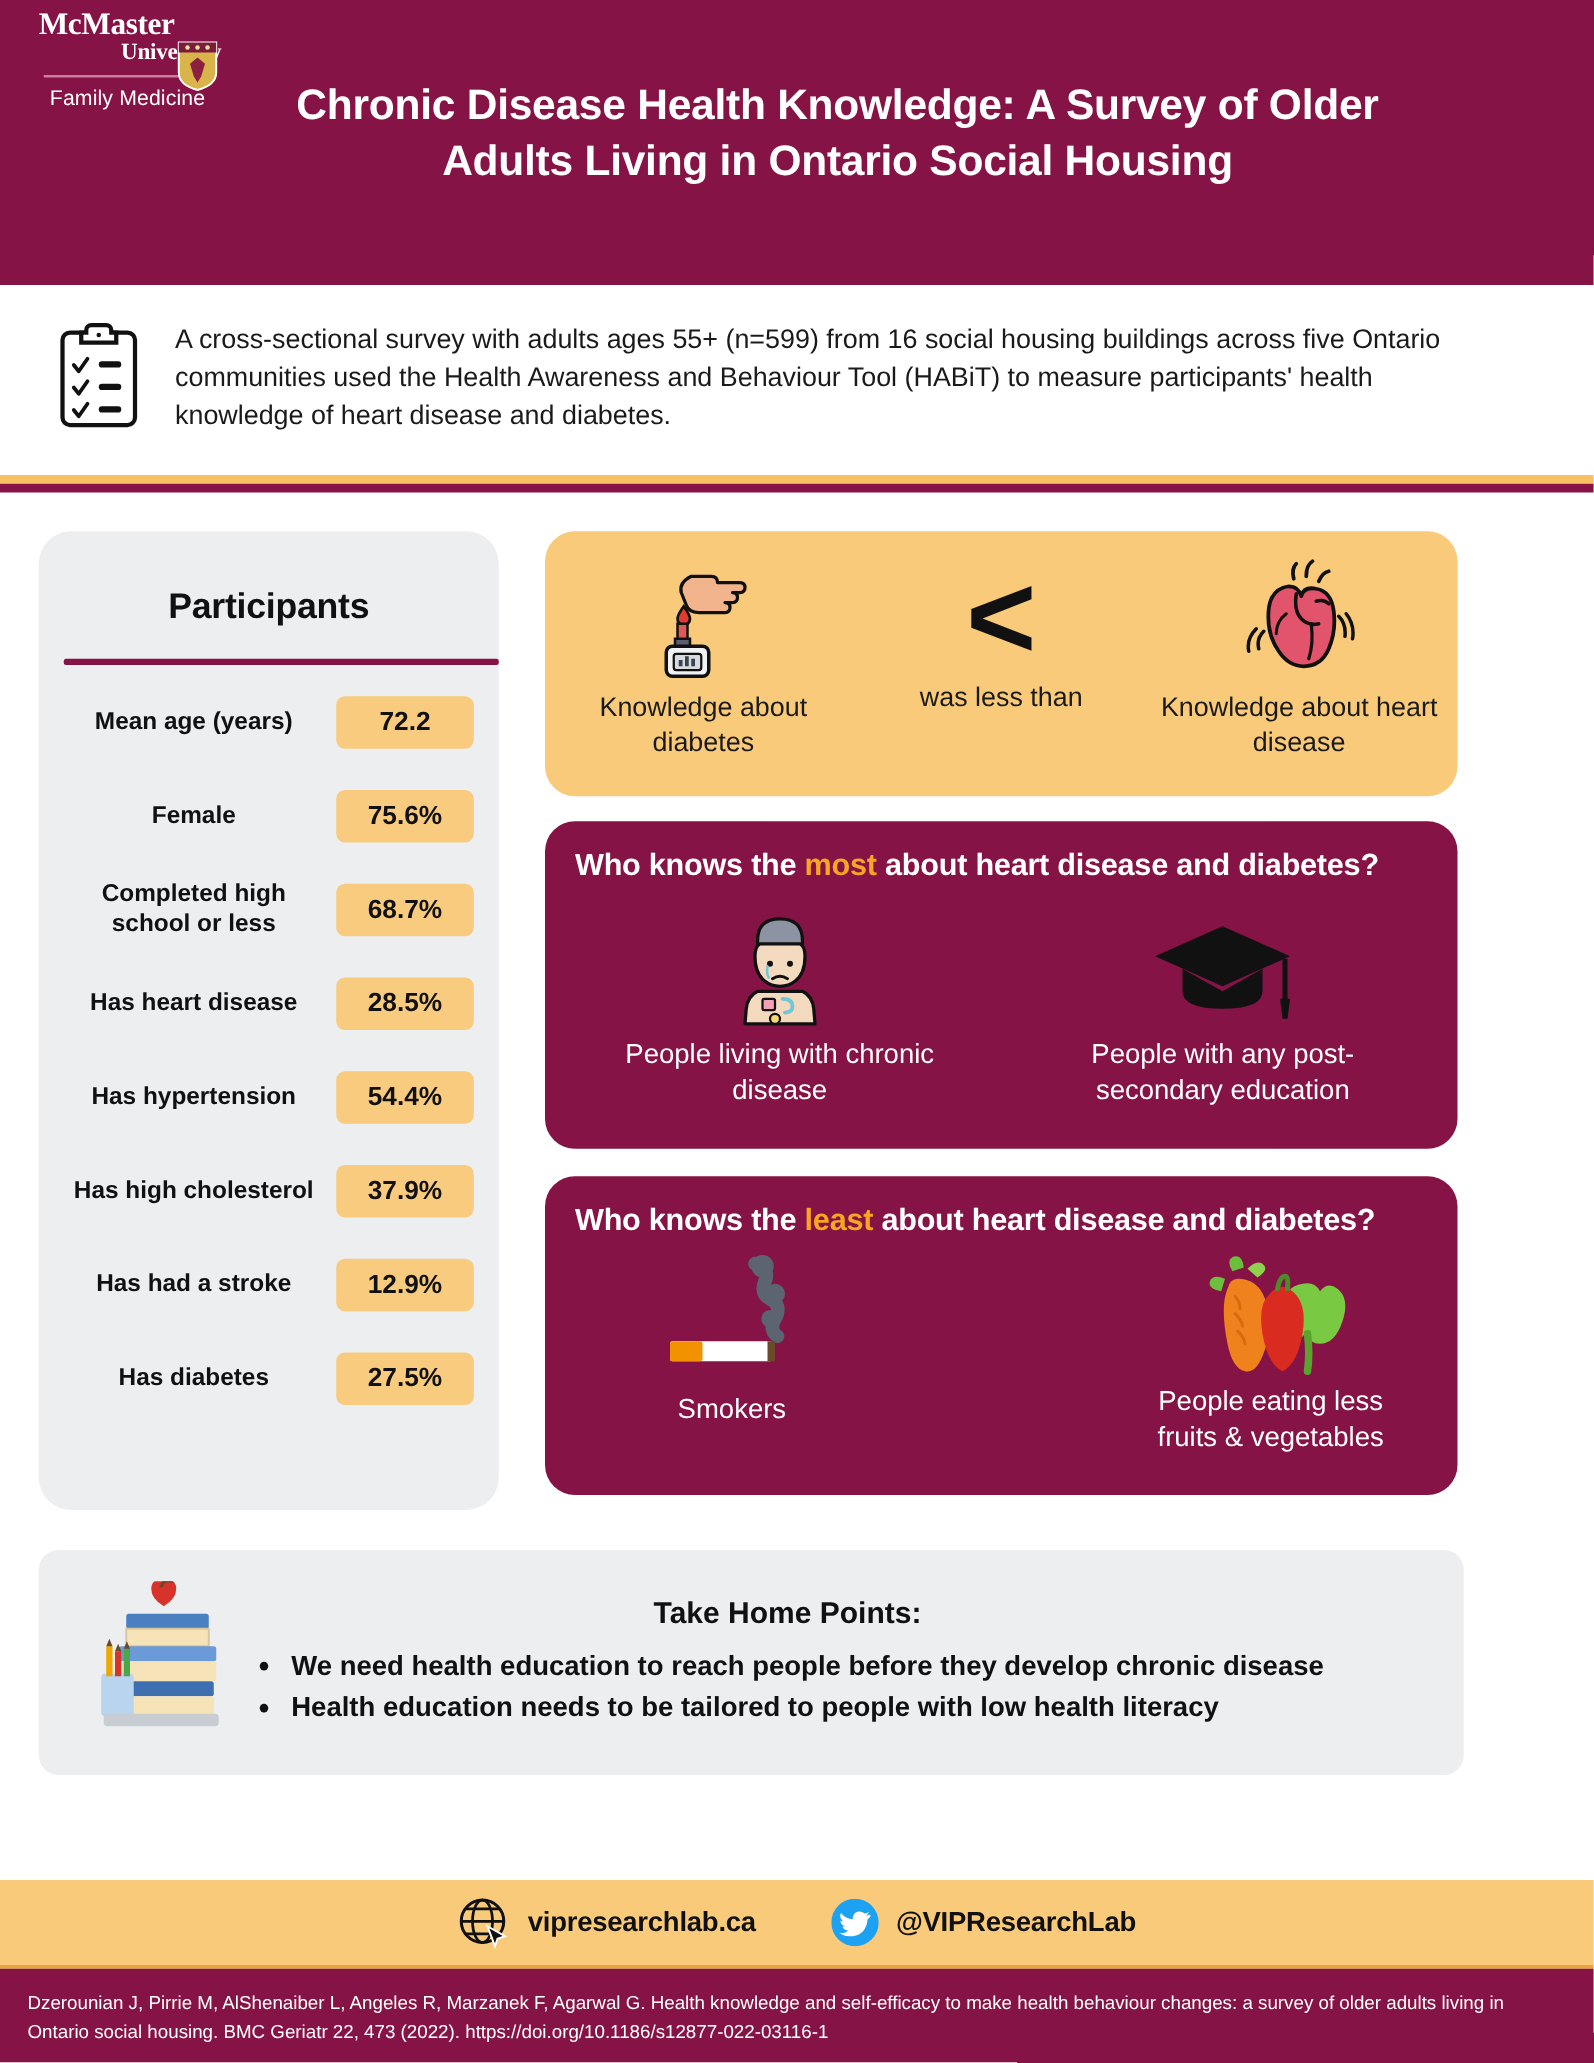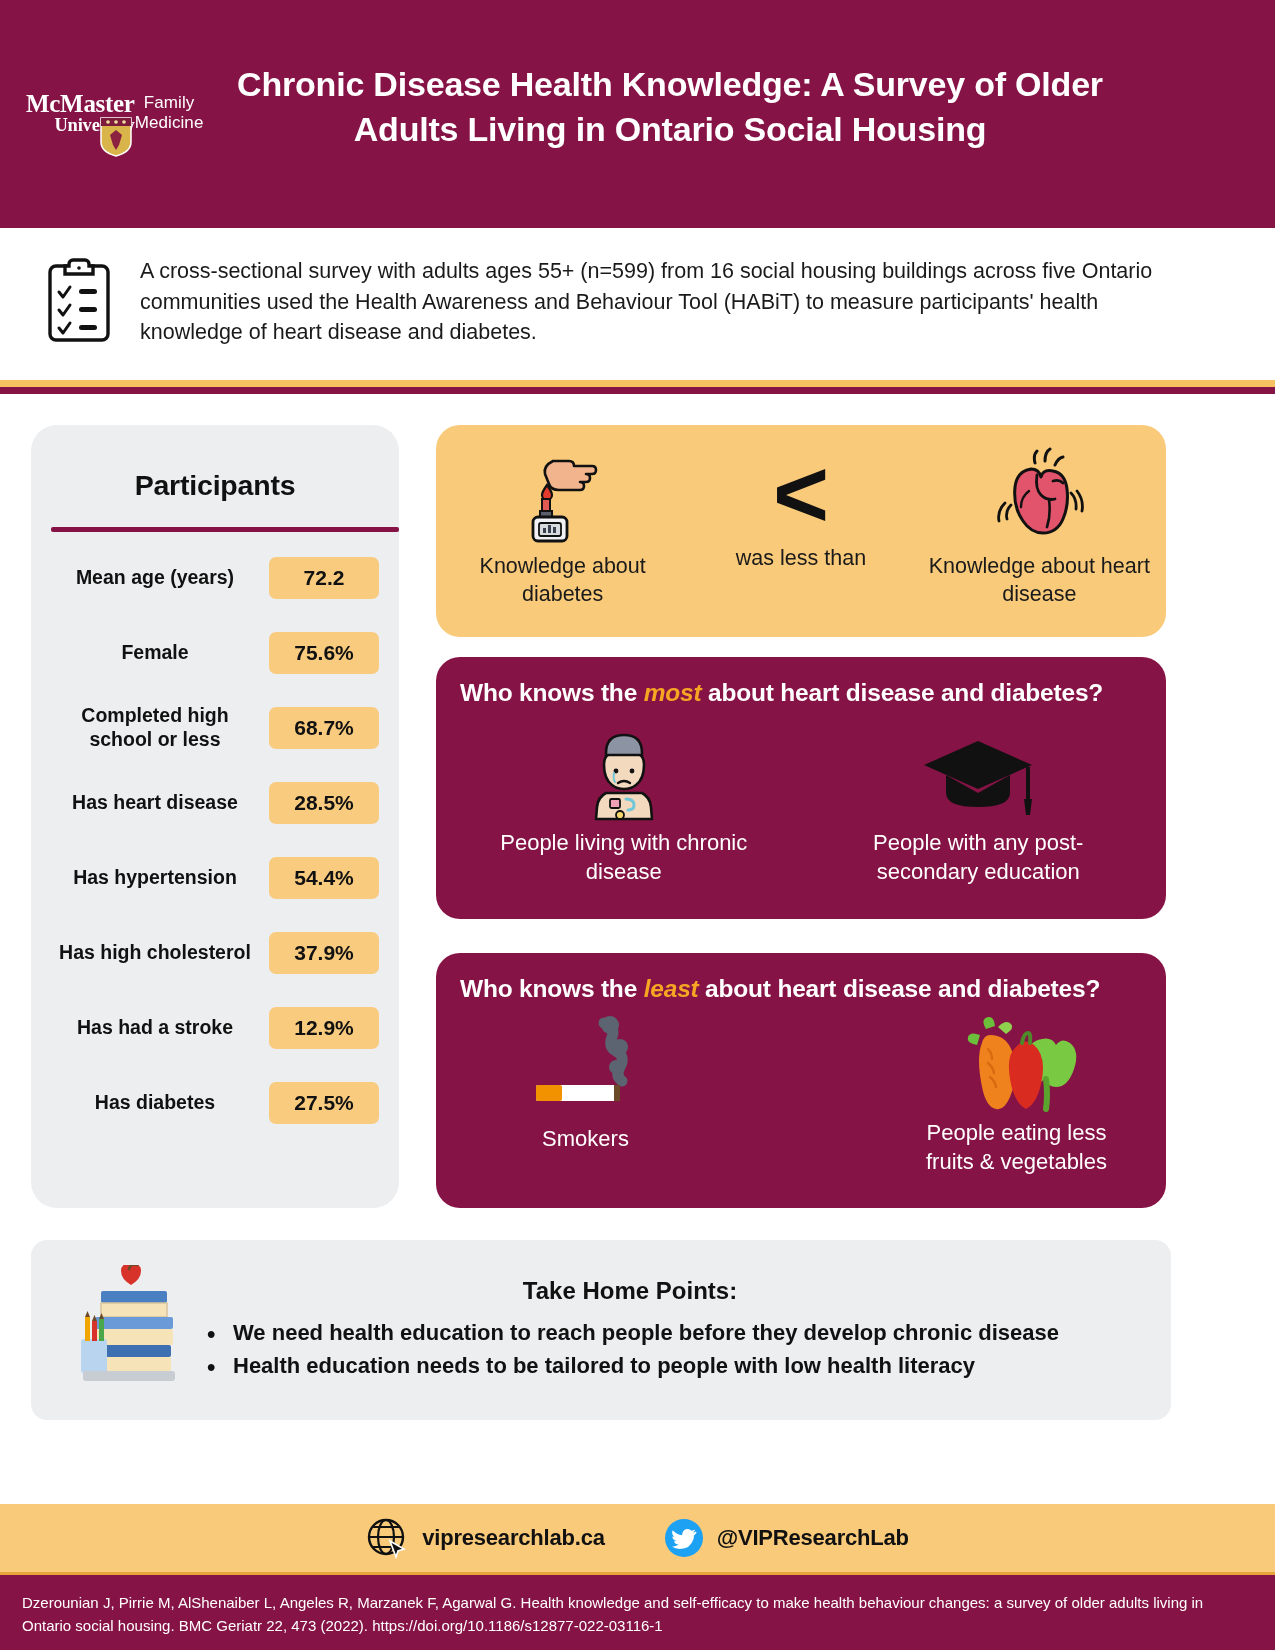--- a/index.html
+++ b/index.html
@@ -11,21 +11,21 @@
   }
   .page { position: relative; width: 1275px; height: 1650px; background: #fff; }
 
   
   .header {
     position: absolute; left: 0; top: 0; width: 1275px; height: 228px;
     background: #861345;
   }
   .logo-block {
     position: absolute; left: 22px; top: 8px; width: 160px; height: 210px;
-    display: flex; flex-direction: row; align-items: center;
+    display: flex; flex-direction: column; align-items: center;
   }
   .mcm-wrap { width: 150px; text-align: center; position: relative; }
   .mcm-name {
     color: #fff; font-family: "Liberation Serif", serif;
     font-size: 25px; font-weight: bold; line-height: 0.98;
     letter-spacing: -0.3px; text-align: left; padding-left: 4px;
   }
   .mcm-univ {
     color: #fff; font-family: "Liberation Serif", serif;
     font-size: 18.5px; font-weight: bold; line-height: 1;
@@ -136,25 +136,25 @@
     font-size: 96px; font-weight: bold; color: #111; line-height: 0.85;
     font-family: "Liberation Sans", sans-serif;
   }
   .cmp-mid .cmp-label { margin-top: 10px; }
 
   .card-maroon {
     width: 730px; background: #861345; border-radius: 24px;
     margin-top: 20px; padding: 22px 24px 18px 24px; color: #fff;
   }
   .card-maroon.most { height: 262px; }
-  .card-maroon.least { height: 255px; margin-top: 34px; border-radius: 24px; }
+  .card-maroon.least { height: 255px; margin-top: 22px; border-radius: 24px; }
   .cm-title {
     font-size: 24.5px; font-weight: bold; color: #ffffff; letter-spacing: -0.2px;
   }
-  .hl { color: #f5a623; font-style: italic; }
+  .hl { color: #f5a623; }
   .cm-items {
     display: flex; justify-content: space-around; align-items: flex-start;
     margin-top: 18px;
     gap: 27px;
   }
   .cm-item { width: 255px; text-align: center; }
   .cm-icon { height: 96px; display: flex; align-items: flex-end; justify-content: center; }
   .cm-label { font-size: 22px; color: #fff; line-height: 1.3; margin-top: 8px; }
   .least .cm-items { margin-top: 10px; justify-content: space-between; padding: 0 18px; }
   .least .cm-item { width: 215px; }

